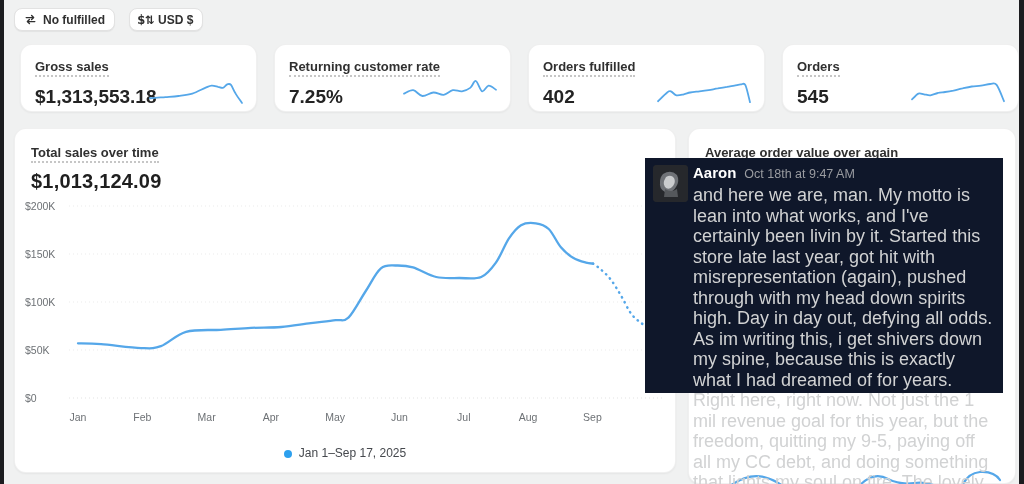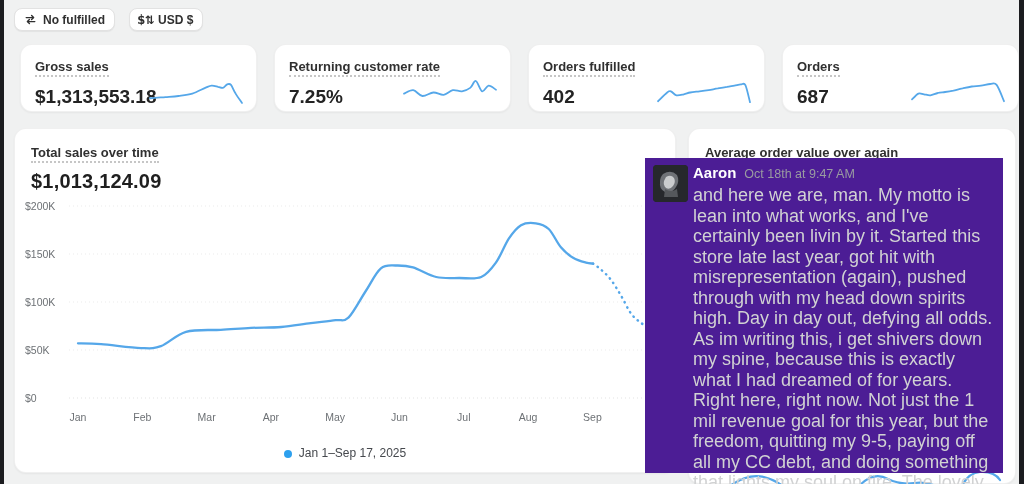--- a/index.html
+++ b/index.html
@@ -63,22 +63,22 @@
   }
   
   .aov-panel {
     position:absolute; left:684px; top:128px; width:328px; height:356px;
     padding:14px 16px;
   }
   
   .decor { position:absolute; left:0; top:0; z-index:6; pointer-events:none; }
   
   .slack {
-    position:absolute; left:641px; top:158px; width:358px; height:315px;
-    background:#4c1d95; z-index:10; color:#d1d2d3;
+    position:absolute; left:641px; top:158px; width:358px; height:235px;
+    background:#0f172a; z-index:10; color:#d1d2d3;
   }
   .slack-avatar {
     position:absolute; left:8px; top:7px; width:35px; height:37px;
     border-radius:4px; overflow:hidden; background:#26282c;
   }
   .slack-head { position:absolute; left:48px; top:6px; white-space:nowrap; }
   .slack-name { font-size:15px; font-weight:bold; color:#ffffff; }
   .slack-time { font-size:12.5px; color:#9a9ca1; margin-left:8px; }
   .slack-body {
     position:absolute; left:48px; top:27px; width:304px;
@@ -129,21 +129,21 @@
     </div>
     <div class="card kpi">
       <span class="kpi-title">Orders fulfilled</span>
       <div class="kpi-value">402</div>
       <svg class="spark" id="spark-2" width="96" height="30" viewBox="0 0 96 30">
           <path d="M 2 24.240000000000002 C 3.5 22.8, 9.1 17.1, 11.2 15.5 C 13.3 13.9, 13.3 13.9, 14.9 14.3 C 16.4 14.8, 18.3 17.8, 20.4 18.3 C 22.5 18.8, 25.5 17.8, 27.8 17.3 C 30.1 16.9, 31.6 16.0, 34.2 15.5 C 36.8 15.0, 40.3 14.7, 43.4 14.3 C 46.5 14.0, 49.5 13.7, 52.6 13.2 C 55.7 12.7, 58.7 11.9, 61.8 11.4 C 64.9 10.8, 68.2 10.2, 71.0 9.8 C 73.8 9.3, 76.1 9.0, 78.4 8.6 C 80.7 8.2, 83.0 7.5, 84.8 7.4 C 86.6 7.4, 87.9 5.2, 89.4 8.1 C 90.9 11.1, 93.2 22.3, 94.0 25.2" fill="none" stroke="#55a7e9" stroke-width="1.8" stroke-linecap="round"></path>
         </svg>
     </div>
     <div class="card kpi">
       <span class="kpi-title">Orders</span>
-      <div class="kpi-value">687</div>
+      <div class="kpi-value">545</div>
       <svg class="spark" id="spark-3" width="96" height="30" viewBox="0 0 96 30">
           <path d="M 2 22.4 C 3.1 21.4, 6.4 17.5, 8.4 16.6 C 10.4 15.8, 12.0 17.1, 14.0 17.3 C 16.0 17.6, 18.1 18.5, 20.4 18.3 C 22.7 18.0, 25.3 16.5, 27.8 16.0 C 30.2 15.4, 32.5 15.4, 35.1 15.0 C 37.7 14.7, 40.5 14.3, 43.4 13.7 C 46.3 13.0, 49.5 12.0, 52.6 11.4 C 55.7 10.7, 58.7 10.0, 61.8 9.5 C 64.9 9.1, 67.9 9.0, 71.0 8.6 C 74.1 8.2, 77.6 7.1, 80.2 7.0 C 82.8 6.9, 84.3 5.0, 86.6 7.9 C 88.9 10.8, 92.8 21.5, 94.0 24.2" fill="none" stroke="#55a7e9" stroke-width="1.8" stroke-linecap="round"></path>
         </svg>
     </div>
   </div>
 
   <div class="card main-panel">
     <span class="panel-title">Total sales over time</span>
     <div class="main-value">$1,013,124.09</div>
     <div class="plot-wrap">

